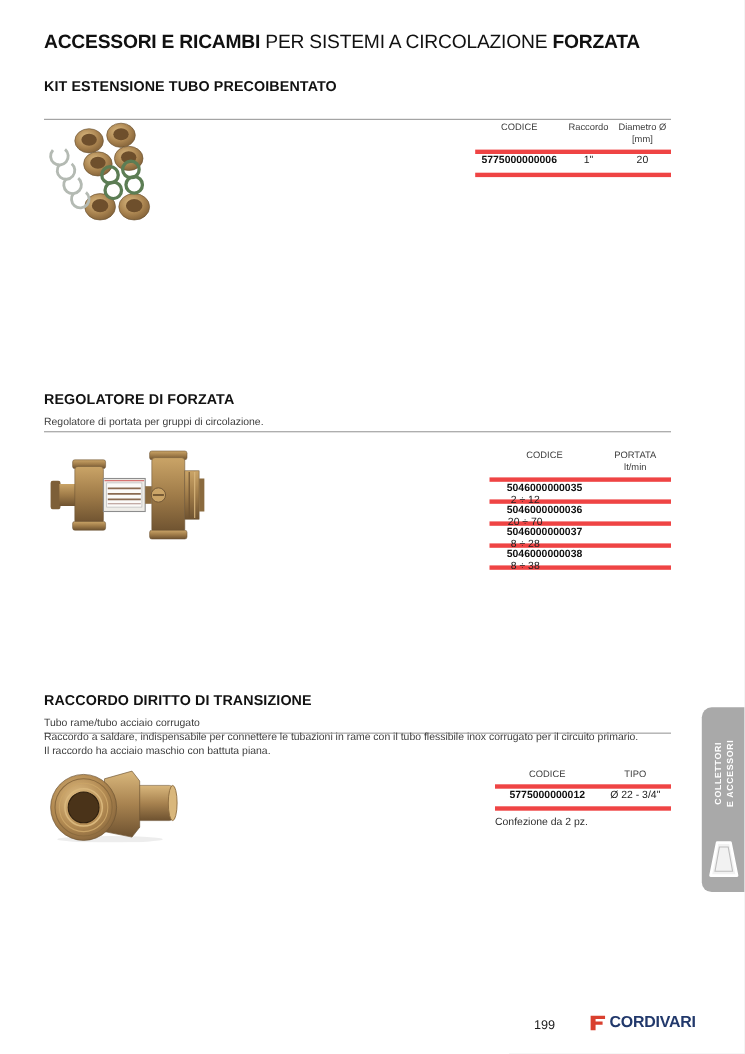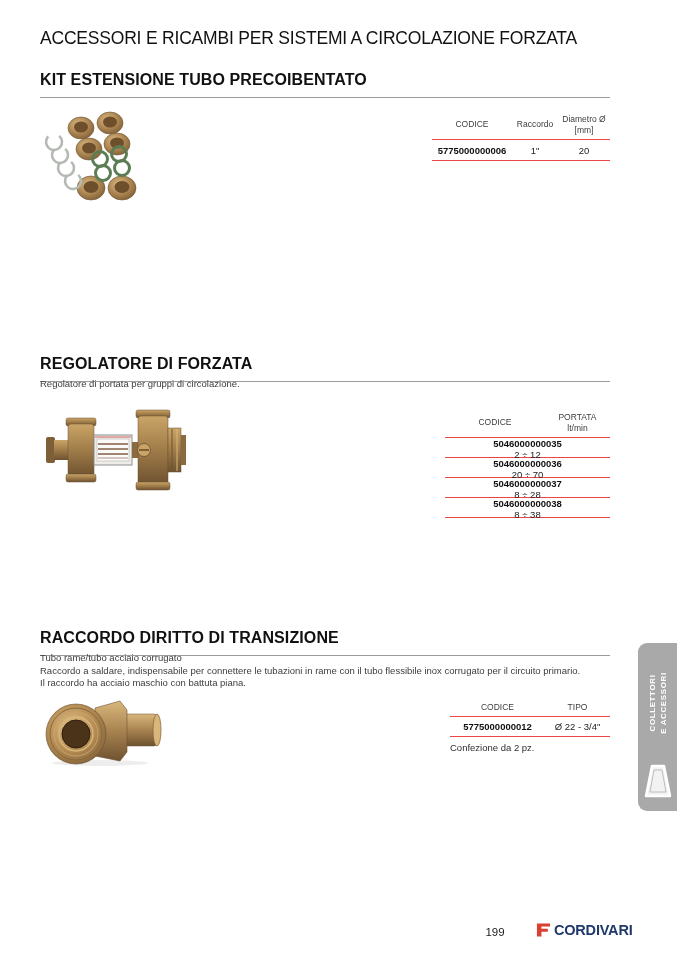--- a/index.html
+++ b/index.html
@@ -4,31 +4,31 @@
 <style>
   * { margin:0; padding:0; box-sizing:border-box; }
   html,body { background:#e8e8e8; }
   .page {
     position:relative; width:677px; height:958px; margin:0 auto;
     background:#ffffff; overflow:hidden;
     font-family:"Liberation Sans", sans-serif; color:#1a1a1a;
   }
   
   .main-title { position:absolute; left:40px; top:28px; font-size:17.5px; letter-spacing:-0.2px; color:#111; }
-  .main-title .b { font-weight:normal; }
+  .main-title .b { font-weight:bold; }
   
   .sec-head {
     position:absolute; left:40px; width:570px;
-    font-size:16px; font-weight:bold; color:#111; letter-spacing:0.1px;
-    padding-bottom:8px; border-bottom:1px solid #9b9b9b;
+    font-size:13px; font-weight:bold; color:#111; letter-spacing:0.1px;
+    padding-bottom:22px; border-bottom:1px solid #9b9b9b;
   }
   .sec-desc { position:absolute; left:40px; font-size:9.5px; color:#3c3c3c; line-height:12.5px; }
   
   .tbl { position:absolute; font-size:9.5px; color:#222; }
-  .tbl .tr { display:flex; align-items:center; border-bottom:1px solid #ef4444; }
+  .tbl .tr { display:flex; border-bottom:4px solid #ef4444; }
   .tbl .th {
     font-size:8.5px; color:#3d3d3d; text-align:center; line-height:10.5px;
   }
   .tbl .td { text-align:center; }
   .tbl .code { font-weight:bold; color:#101010; }
   .tbl-note { position:absolute; font-size:9.5px; color:#2e2e2e; }
   
   .t1 .c1{width:80px;} .t1 .c2{width:46px;} .t1 .c3{width:52px;}
   .t2 .c1{width:100px;} .t2 .c2{width:65px;}
   .t3 .c1{width:95px;} .t3 .c2{width:65px;}

